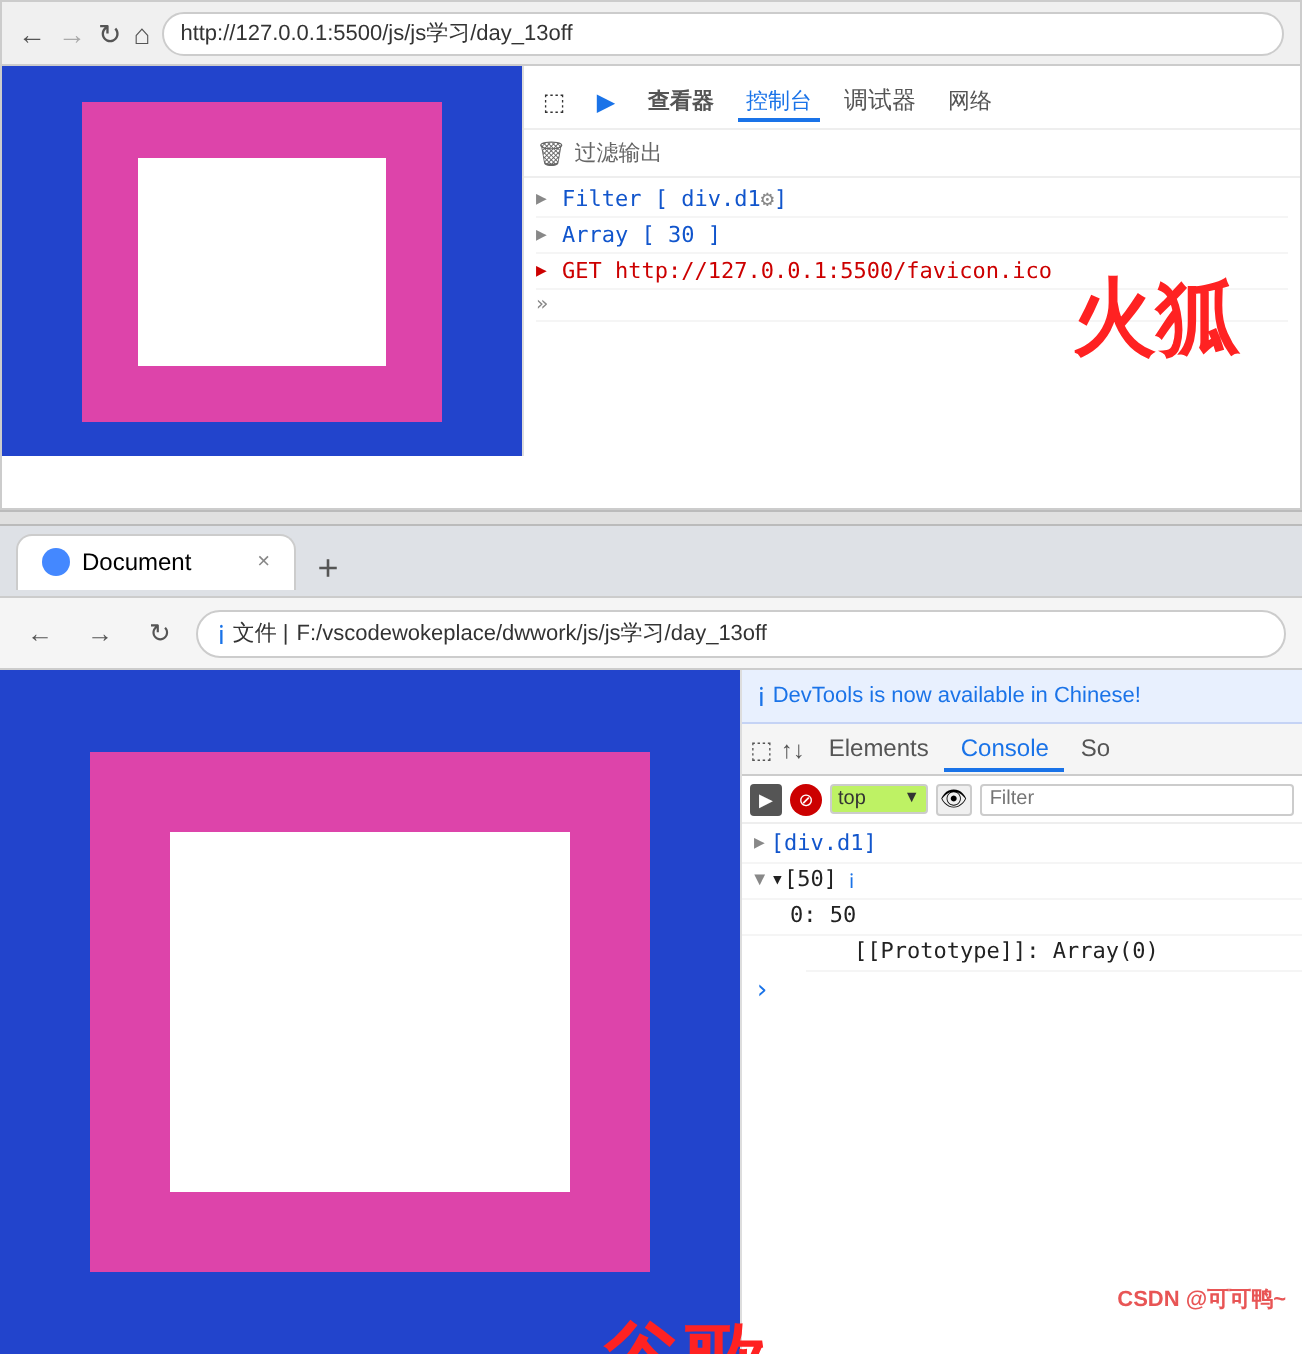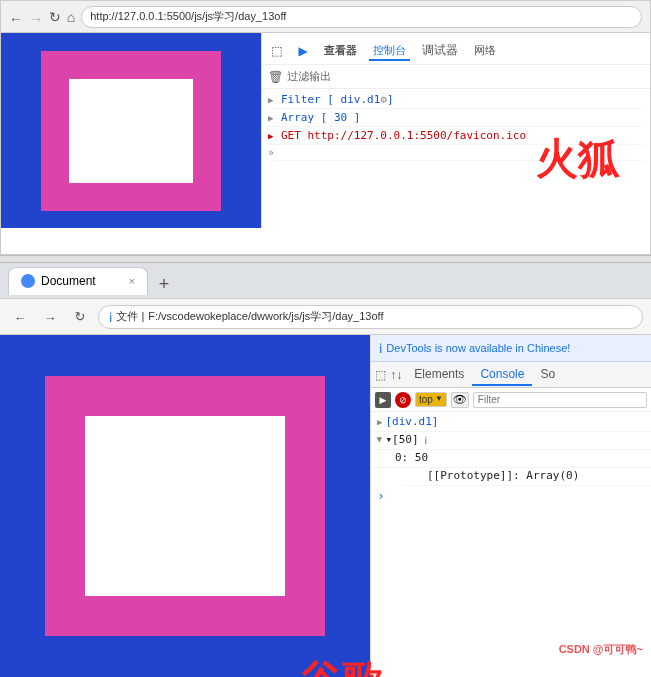--- a/index.html
+++ b/index.html
@@ -329,28 +329,28 @@
     .no-entry {
       width: 16px; height: 16px;
       border-radius: 50%;
       background: #cc0000;
       display: flex; align-items: center; justify-content: center;
       color: white; font-size: 10px;
       cursor: pointer;
     }
 
     .top-select {
-      background: #eab308;
+      background: #bef264;
       border: 1px solid #ccc;
       border-radius: 2px;
       padding: 1px 3px;
       font-size: 10px;
       color: #333;
       cursor: pointer;
-      display: flex; gap: 2px;
+      display: flex; gap: 19px;
     }
 
     .eye-btn {
       width: 18px; height: 16px;
       border: 1px solid #ccc;
       border-radius: 2px;
       background: #f0f0f0;
       display: flex; align-items: center; justify-content: center;
       font-size: 11px;
       cursor: pointer;

